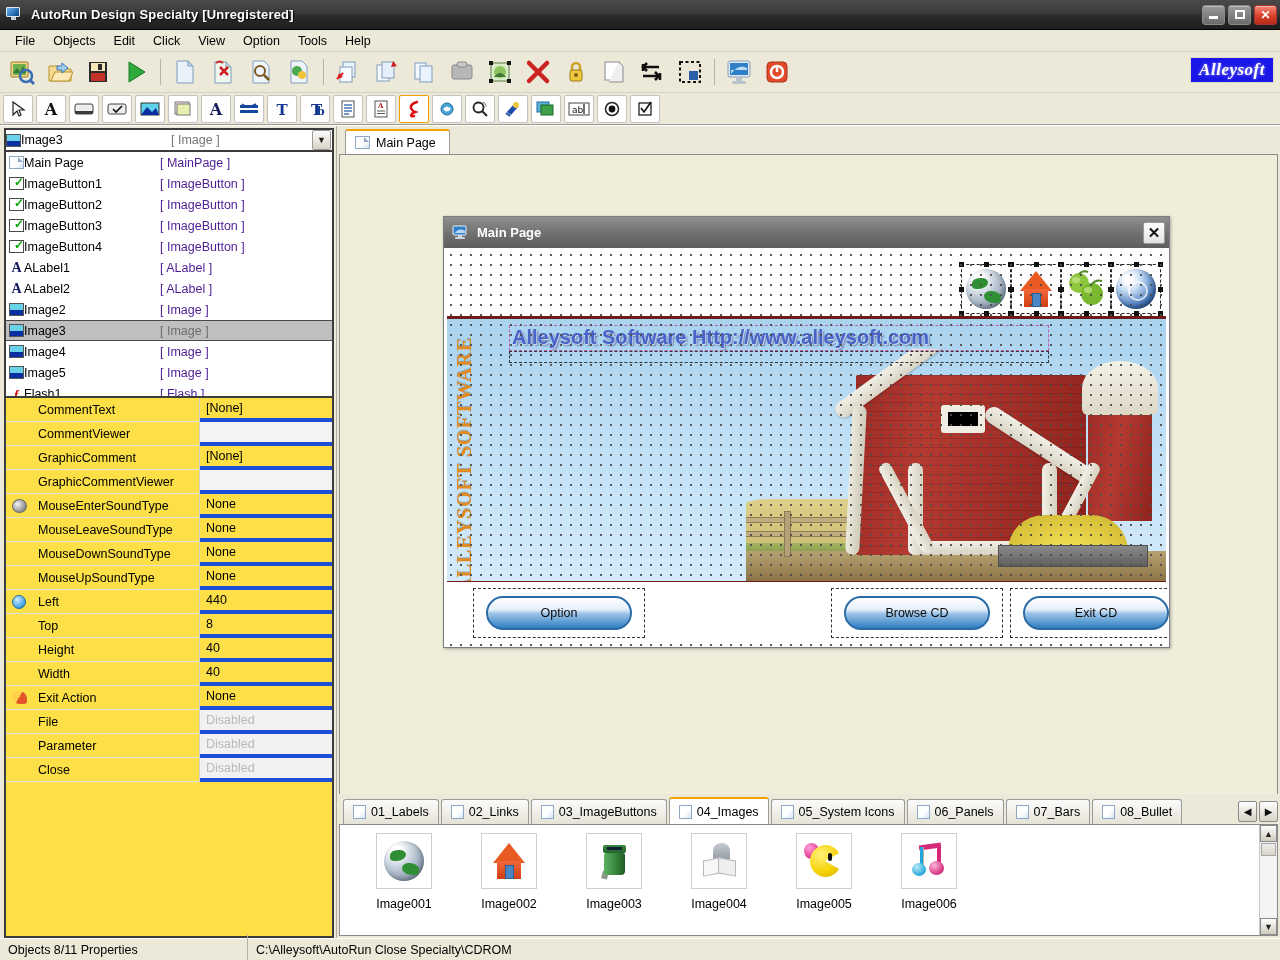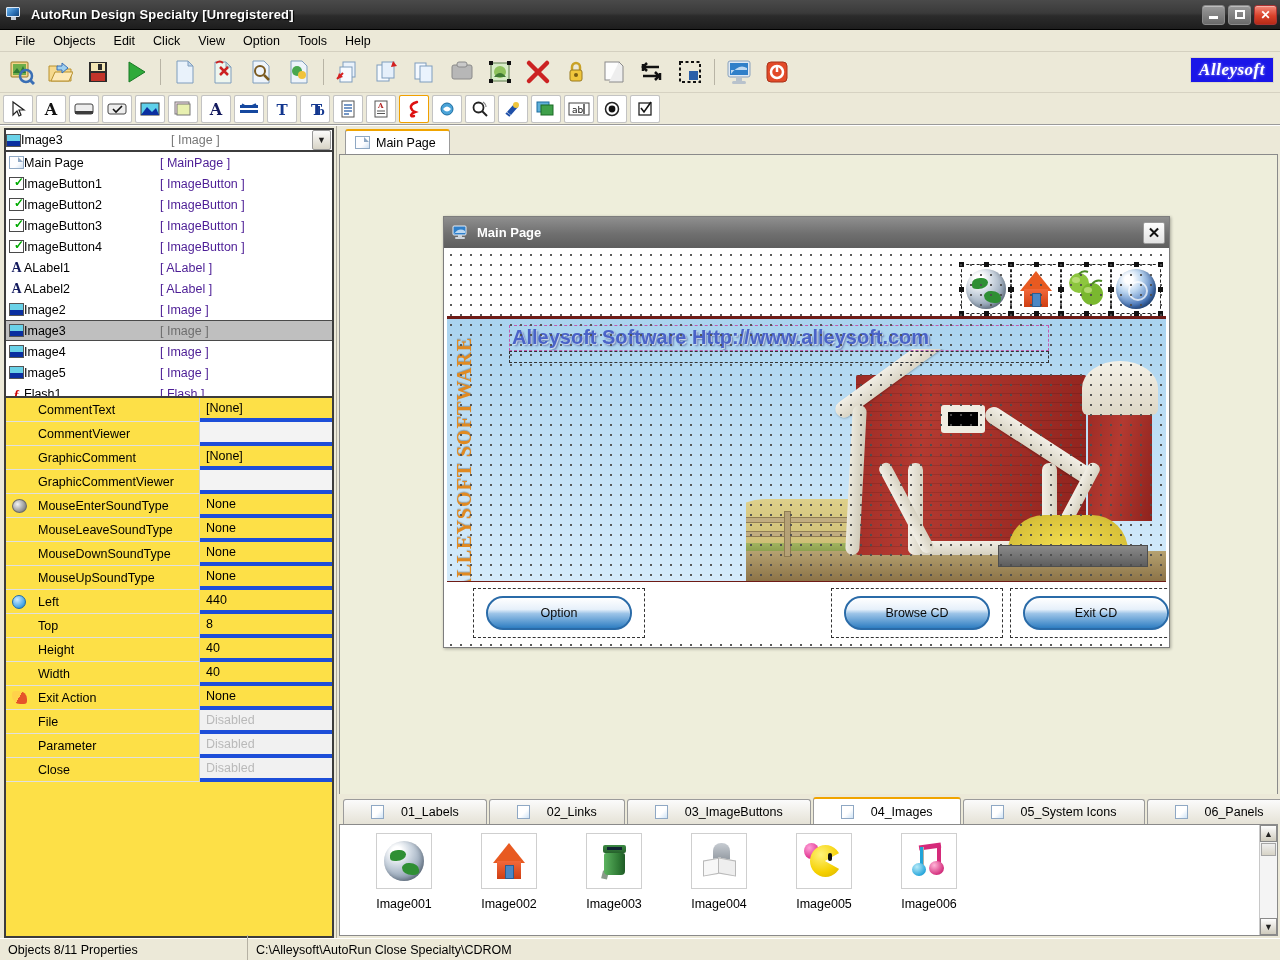--- a/index.html
+++ b/index.html
@@ -364,21 +364,21 @@
     font-size:12.5px;color:#0a0a0a;font-weight:normal;
     box-shadow:inset 0 1px 1px #fff;
   }
 
   
   .bottomtabs{
     height:30px;flex:0 0 30px;display:flex;align-items:flex-end;
     background:#ece9d8;padding-left:4px;
   }
   .btab{
-    display:flex;align-items:center;gap:17px;height:25px;padding:0 27px;
+    display:flex;align-items:center;gap:5px;height:25px;padding:0 9px;
     background:linear-gradient(to bottom,#fbfbfb,#e5e2d6);
     border:1px solid #9b9b9b;border-bottom:none;border-radius:3px 3px 0 0;
     font-size:12.5px;margin-right:2px;white-space:nowrap;
   }
   .btab.active{
     background:#fff;border-top:2px solid #f0a400;height:27px;
   }
   .btab .pgico{
     width:13px;height:14px;background:linear-gradient(135deg,#ffffff 55%,#cfe3f5);
     border:1px solid #8fa8c4;flex:0 0 13px;

